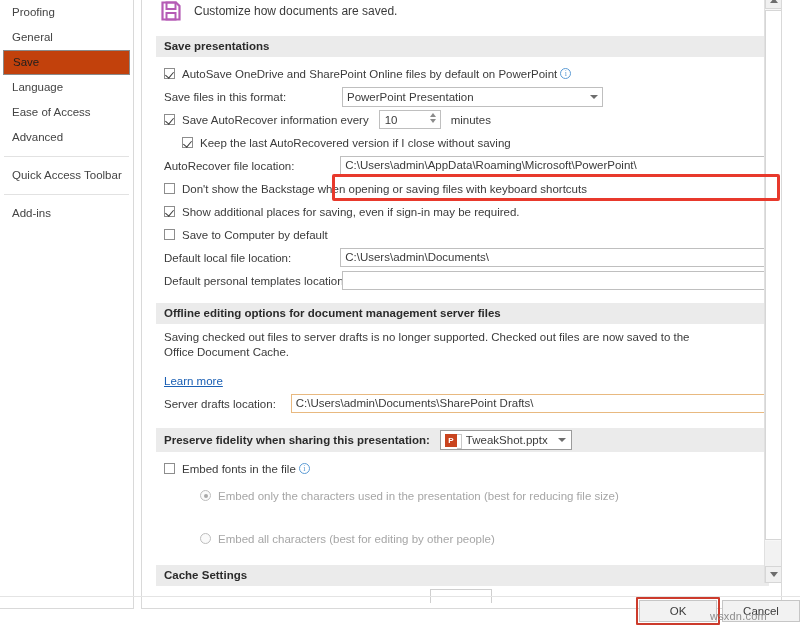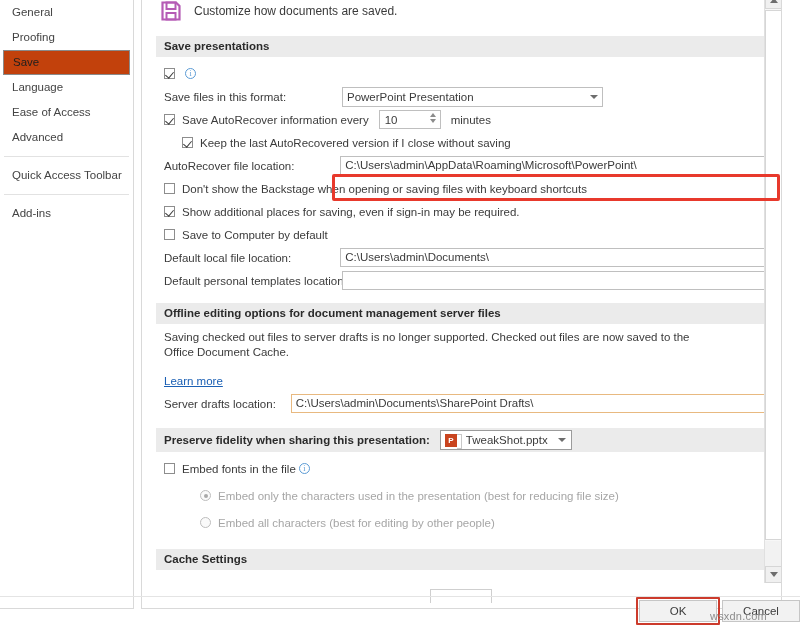--- a/index.html
+++ b/index.html
@@ -255,22 +255,22 @@
   .bottom-divider {
     position: absolute; left: 0; top: 596px; width: 800px; height: 1px; background: #e4e4e4;
   }
 </style>
 </head>
 <body>
 
 <div id="root">
 
   <div id="sidebar">
+    <div class="nav-item"><span>Proofing</span></div>
     <div class="nav-item"><span>General</span></div>
-    <div class="nav-item"><span>Proofing</span></div>
     <div class="nav-item selected"><span>Save</span></div>
     <div class="nav-item"><span>Language</span></div>
     <div class="nav-item"><span>Ease of Access</span></div>
     <div class="nav-item"><span>Advanced</span></div>
     <div class="nav-sep"></div>
     <div class="nav-item"><span>Quick Access Toolbar</span></div>
     <div class="nav-sep"></div>
     <div class="nav-item"><span>Add-ins</span></div>
   </div>
 
@@ -287,20 +287,21 @@
         </span>
         <span class="hdr-text">Customize how documents are saved.</span>
       </div>
 
       <div class="section-bar">
         <span>Save presentations</span>
       </div>
 
       <div class="row indent1">
         <span class="cb checked"></span>
+        <span class="lbl">AutoSave OneDrive and SharePoint Online files by default on PowerPoint</span>
         <span class="info-icon">i</span>
       </div>
 
       <div class="row indent1">
         <span class="field-label" style="width:178px">Save files in this format:</span>
         <span class="combo" style="width:261px">
           <span>PowerPoint Presentation</span>
           <span class="caret"></span>
         </span>
       </div>
@@ -389,21 +390,21 @@
         <span class="cb"></span>
         <span class="lbl">Embed fonts in the file</span>
         <span class="info-icon">i</span>
       </div>
 
       <div class="row indent3" style="margin-top:6px">
         <span class="rb checked"></span>
         <span class="lbl dim">Embed only the characters used in the presentation (best for reducing file size)</span>
       </div>
 
-      <div class="row indent3" style="margin-top:6px">
+      <div class="row indent3" style="margin-top:22px">
         <span class="rb"></span>
         <span class="lbl dim">Embed all characters (best for editing by other people)</span>
       </div>
 
       <div class="section-bar" style="margin-top:16px">
         <span>Cache Settings</span>
       </div>
 
     </div>
 

